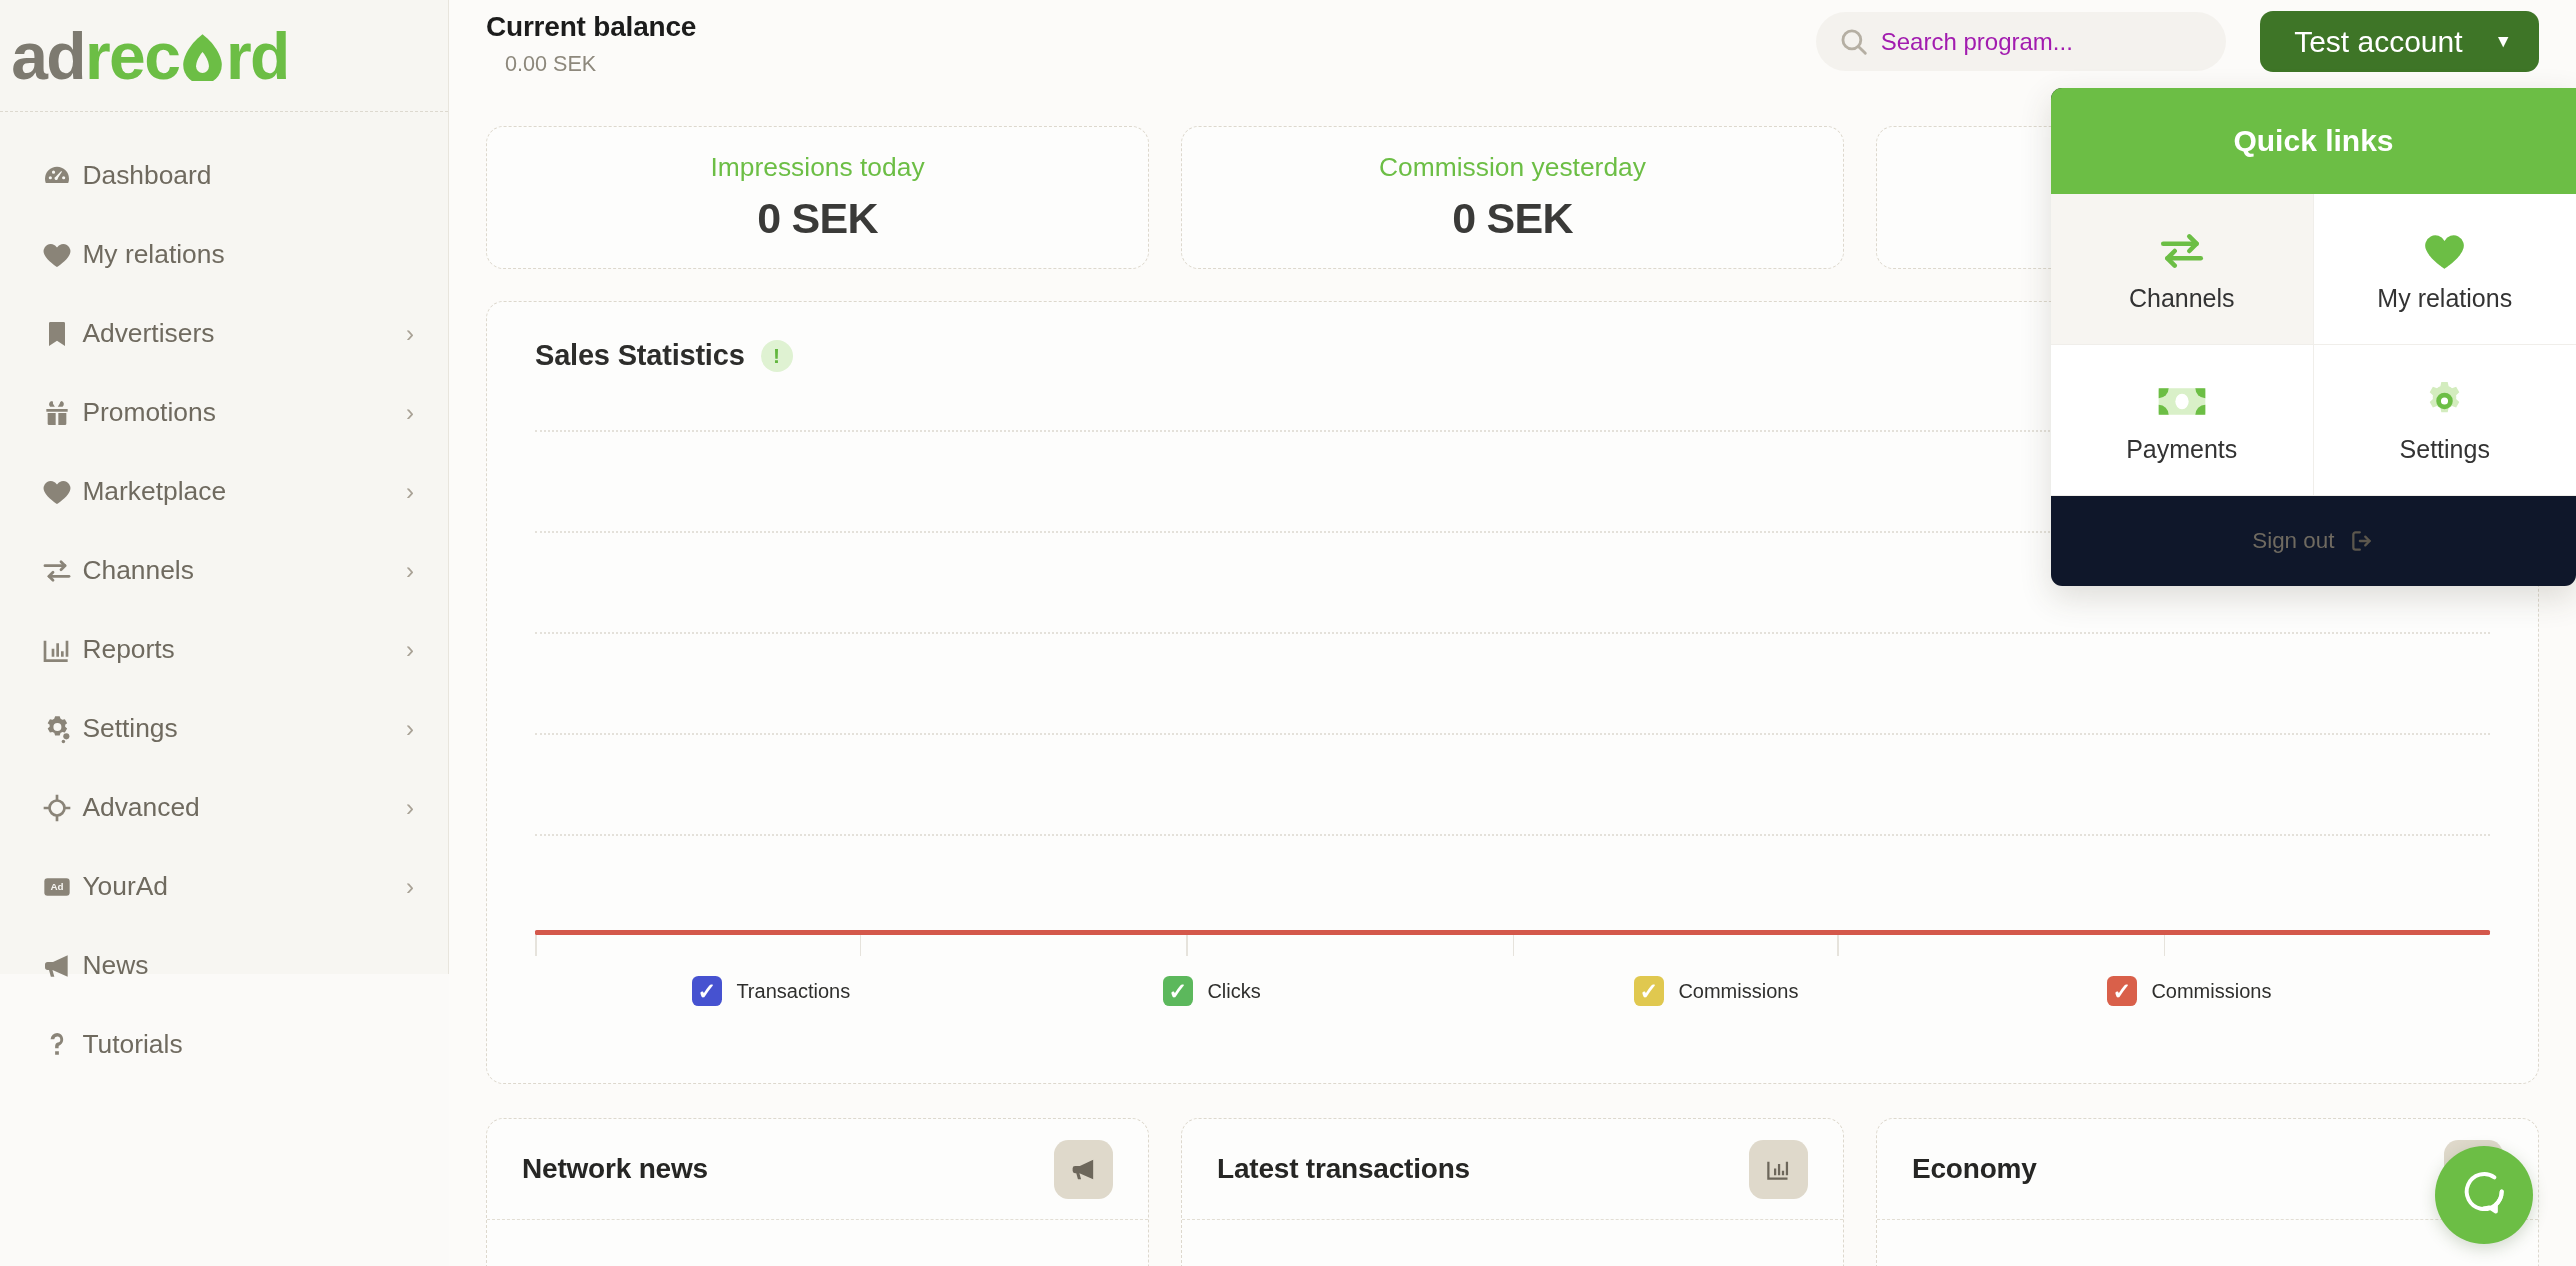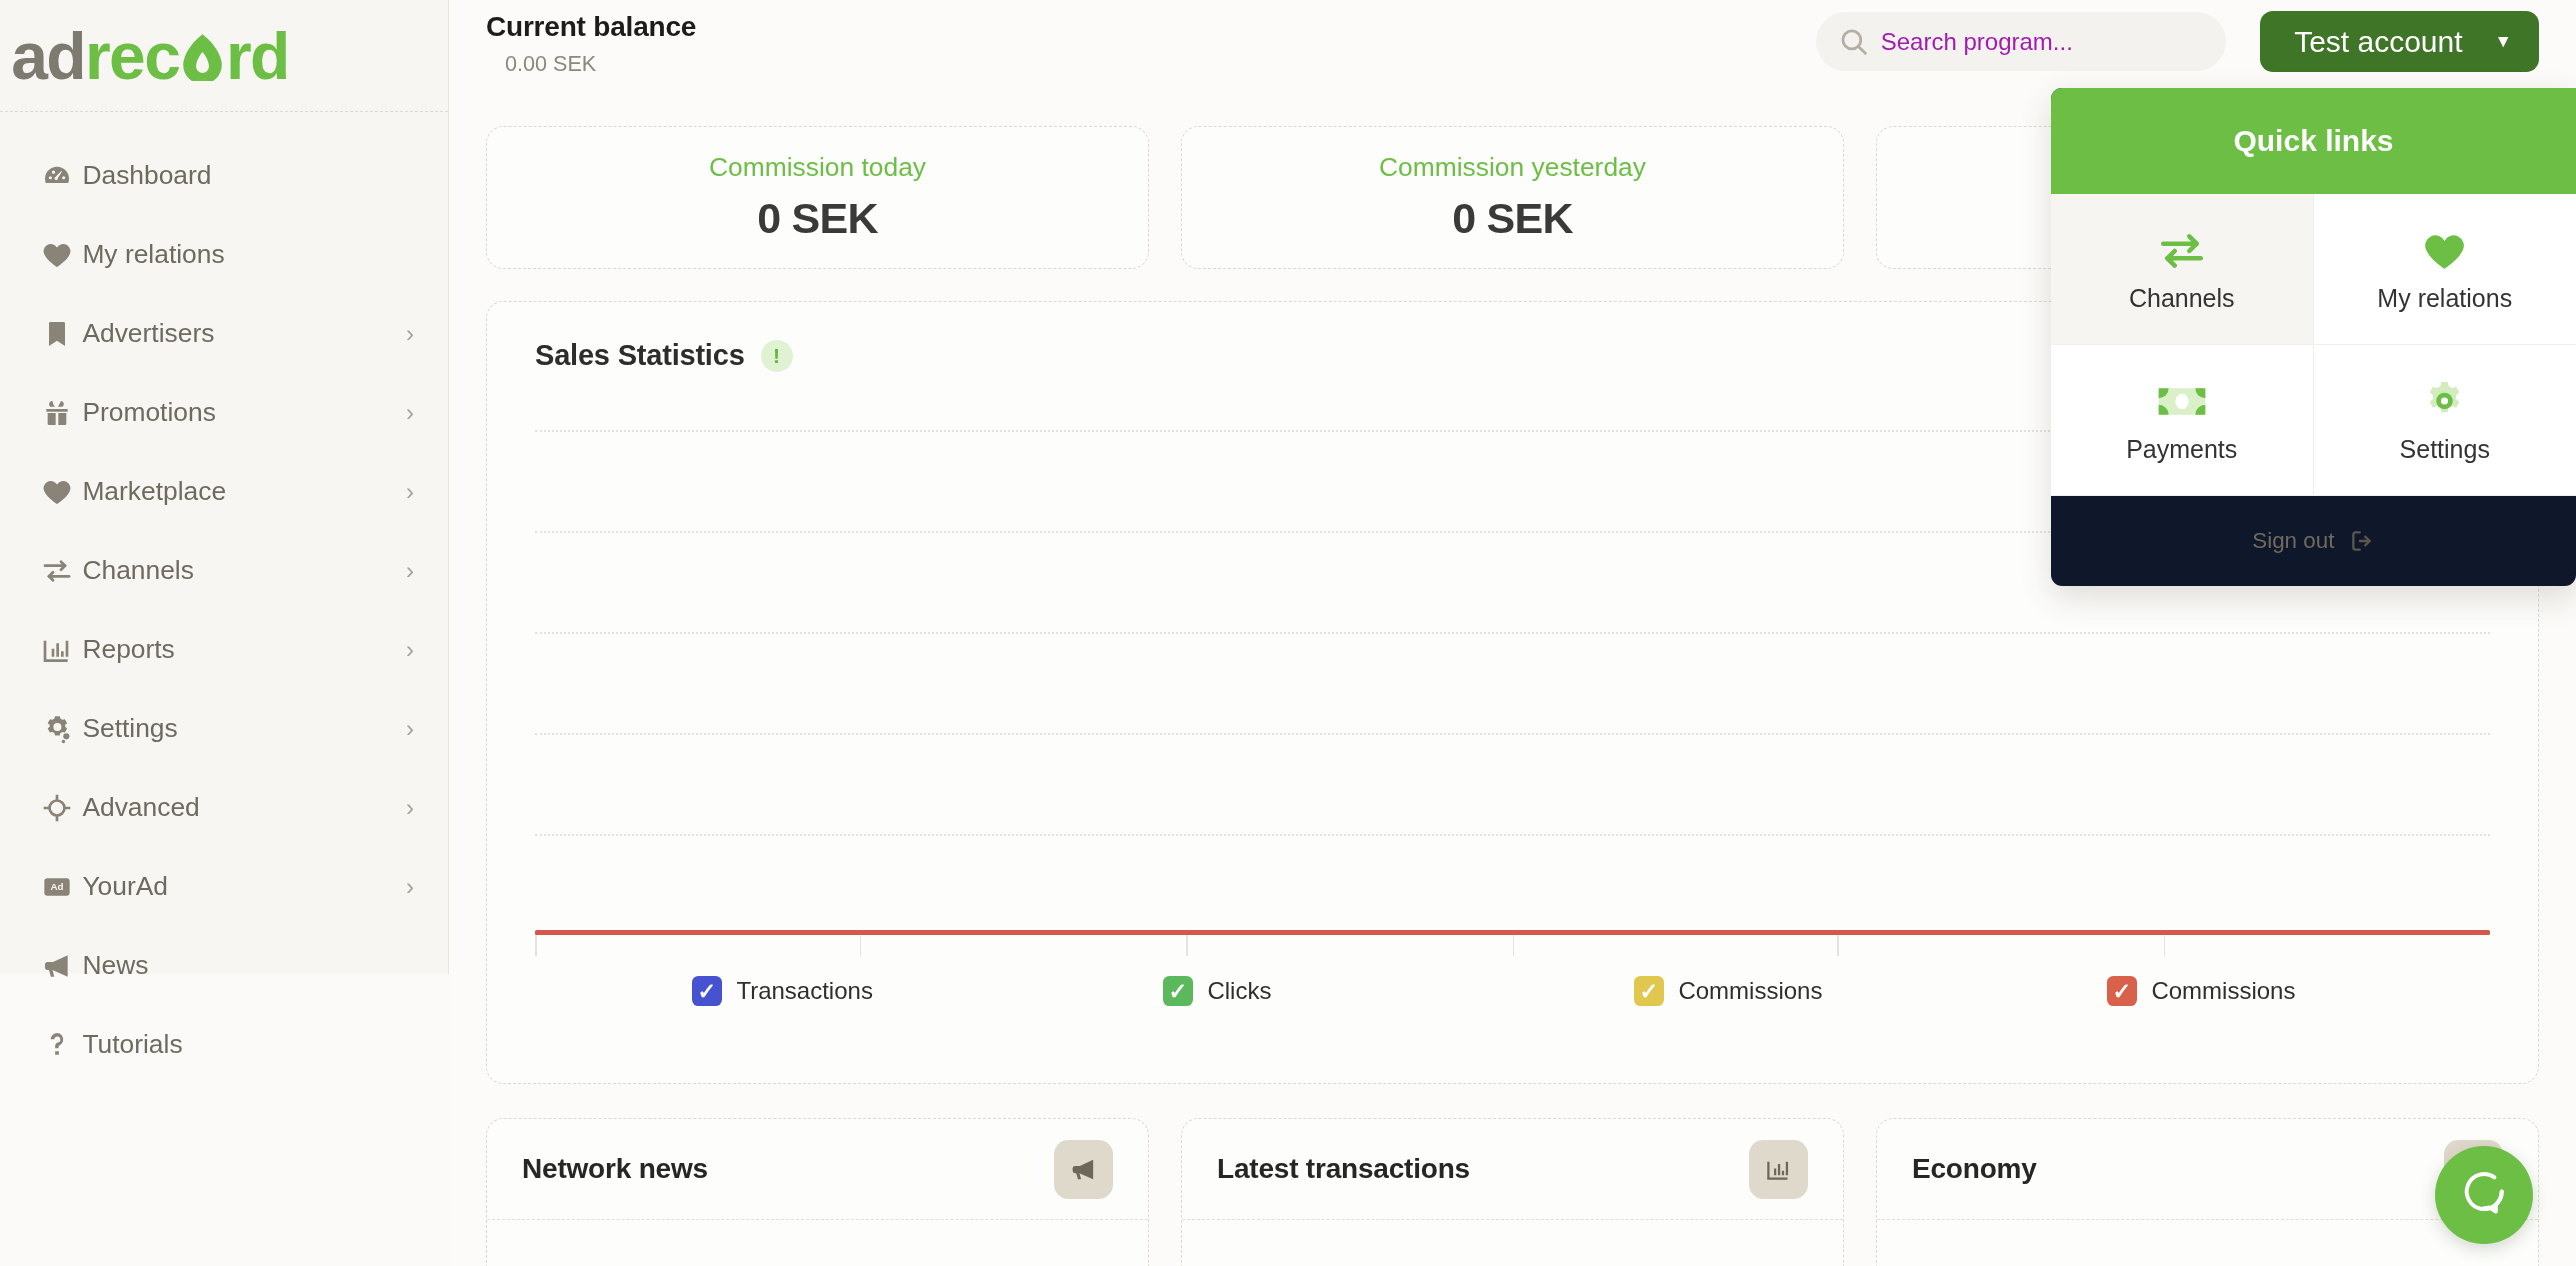--- a/index.html
+++ b/index.html
@@ -204,21 +204,21 @@
   .legend-item:nth-child(1) { padding-left: 157px; }
   .legend-item:nth-child(2) { padding-left: 88px; }
   .legend-item:nth-child(3) { padding-left: 88px; }
   .legend-item:nth-child(4) { padding-left: 90px; }
   .lg-box {
     width: 30px; height: 30px; border-radius: 6.4px;
     display: flex; align-items: center; justify-content: center;
     color: #fff; font-size: 22.4px; font-weight: 700;
     flex: 0 0 30px;
   }
-  .lg-label { font-size: 24px; color: #2f2f2d; margin-left: 14.4px; white-space: nowrap; text-align: center; }
+  .lg-label { font-size: 20px; color: #2f2f2d; margin-left: 14.4px; white-space: nowrap; text-align: center; }
 
   .bottom-row { display: flex; gap: 32px; margin-top: 34px; }
   .panel {
     flex: 1;
     border: 1.6px dashed #ddd8cd;
     border-radius: 17.6px;
     background: #fdfdfc;
     height: 184px;
     overflow: hidden;
   }
@@ -480,21 +480,21 @@
               <path d="M19 12h-9"></path>
             </svg>
         </span>
       </div>
     </div>
 
     <div class="content">
 
       <div class="cards-row">
         <div class="stat-card">
-          <div class="stat-title">Commission today</div>
+          <div class="stat-title">Impressions today</div>
           <div class="stat-value">0 SEK</div>
         </div>
         <div class="stat-card">
           <div class="stat-title">Commission yesterday</div>
           <div class="stat-value">0 SEK</div>
         </div>
         <div class="stat-card">
           <div class="stat-title">Commission this month</div>
           <div class="stat-value">0 SEK</div>
         </div>

